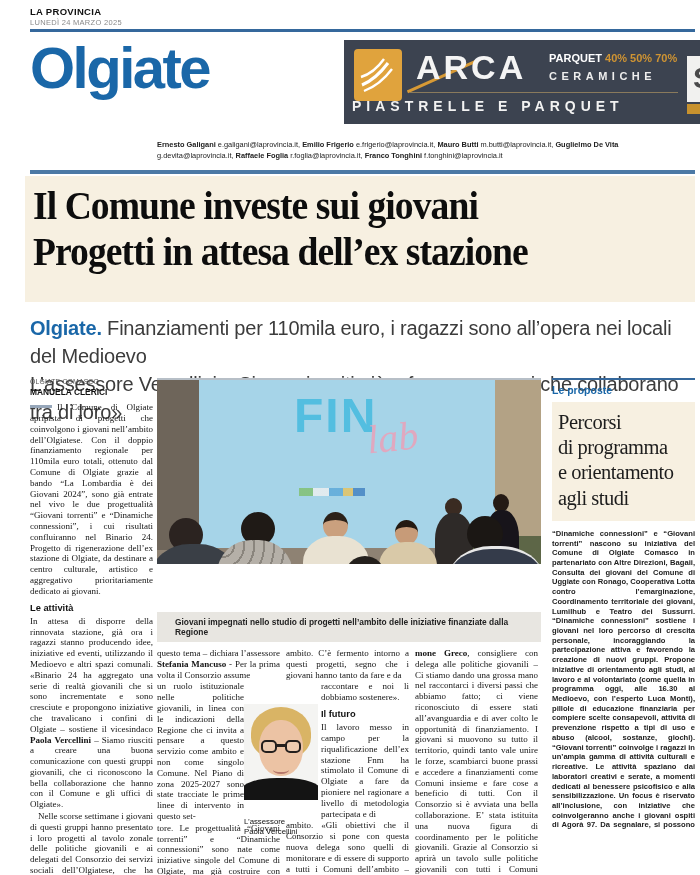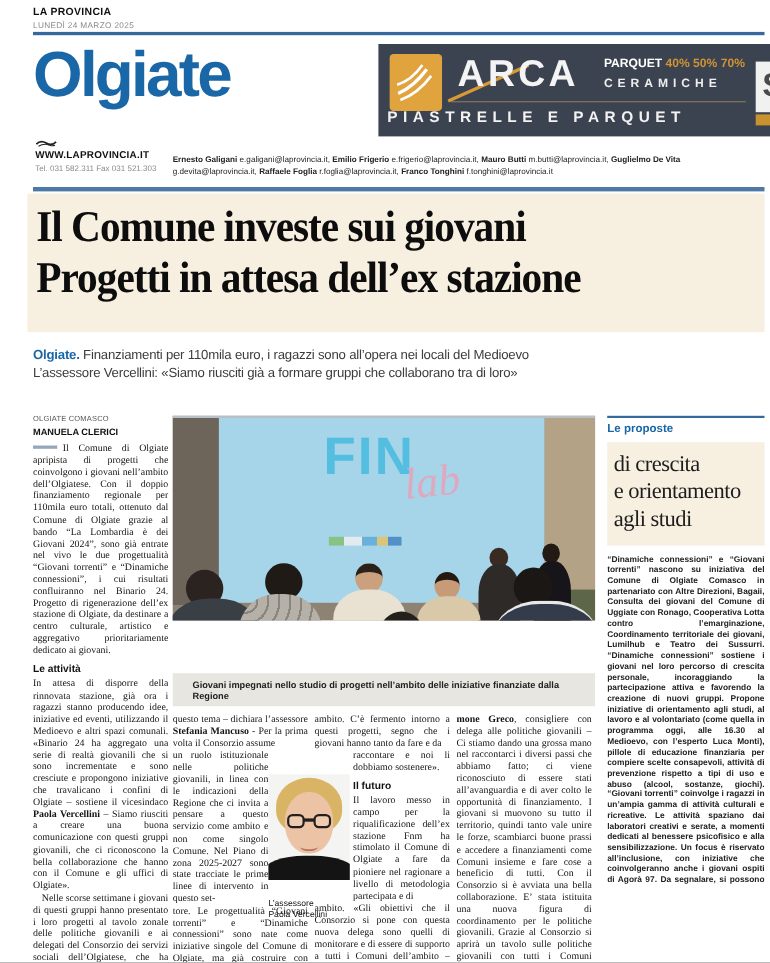--- a/index.html
+++ b/index.html
@@ -39,21 +39,21 @@
   .contributors { position:absolute; left:157px; top:139px; width:535px; font-size:7.4px; line-height:1.55; color:#222; }
   .contributors b { font-weight:bold; }
   .rule-2 { position:absolute; left:30px; top:170px; width:665px; height:4px; background:#4c79a5; }
   
   .headline-block { position:absolute; left:25px; top:176px; width:670px; height:126px; background:#f7f0e1; padding:7px 0 12px 8px; }
   .headline-line {
     font-family:"Liberation Serif", serif; font-weight:bold; font-size:40px; line-height:1.15;
     color:#0d0d0d; letter-spacing:-1px; transform:scaleX(.94); transform-origin:left;
     white-space:nowrap;
   }
-  .subhead { position:absolute; left:30px; top:314px; width:668px; font-size:12px; line-height:1.4; color:#3c3c3c; letter-spacing:-0.2px; }
+  .subhead { position:absolute; left:30px; top:314px; width:668px; font-size:20px; line-height:1.4; color:#3c3c3c; letter-spacing:-0.2px; }
   .subhead .lead { font-weight:bold; color:#1a67a8; }
   
   .col { position:absolute; top:378px; width:123px; font-family:"Liberation Serif", serif; font-size:9px; line-height:1.2; text-align:justify; color:#141414; overflow:hidden; hyphens:auto; }
   .col-1 { left:30px;  height:497px; }
   .col-low { top:648px; height:227px; }
   .col-2 { left:157px; }
   .col-3 { left:286px; }
   .col-4 { left:415px; }
   .kicker { font-family:"Liberation Sans", sans-serif; font-size:6.8px; color:#555; letter-spacing:.2px; text-align:left; }
   .byline { font-family:"Liberation Sans", sans-serif; font-size:8.4px; font-weight:bold; color:#111; text-align:left; margin:1px 0 5px; }
@@ -121,28 +121,20 @@
       <span>PARQUET</span>
       <span class="vals">40% 50% 70%</span>
     </div>
     <div class="ad-sub">CERAMICHE</div>
     <div class="ad-divider"></div>
     <div class="ad-tagline">PIASTRELLE E PARQUET</div>
     <div class="ad-sidebox">S</div>
     <div class="ad-sidebox2"></div>
   </div>
 
-  <div class="contact">
-    <svg class="wave-icon" width="20" height="8" viewBox="0 0 20 8">
-      <path d="M1 5 Q5 1 10 4 Q15 7 19 3" stroke="#222" stroke-width="1.6" fill="none"></path>
-      <path d="M3 7 Q8 4 13 6 Q16 7 18 6" stroke="#222" stroke-width="1" fill="none"></path>
-    </svg>
-    <div class="website">WWW.LAPROVINCIA.IT</div>
-    <div class="phone">Tel. 031 582.311 Fax 031 521.303</div>
-  </div>
   <div class="contributors"><b>Ernesto Galigani </b><span>e.galigani@laprovincia.it, </span><b>Emilio Frigerio </b><span>e.frigerio@laprovincia.it, </span><b>Mauro Butti </b><span>m.butti@laprovincia.it, </span><b>Guglielmo De Vita </b><span>g.devita@laprovincia.it, </span><b>Raffaele Foglia </b><span>r.foglia@laprovincia.it, </span><b>Franco Tonghini </b><span>f.tonghini@laprovincia.it</span></div>
   <div class="rule-2"></div>
 
   <div class="headline-block">
     <div class="headline-line">Il Comune investe sui giovani</div>
     <div class="headline-line">Progetti in attesa dell’ex stazione</div>
   </div>
   <div class="subhead">
     <div><span class="lead">Olgiate.</span> <span>Finanziamenti per 110mila euro, i ragazzi sono all’opera nei locali del Medioevo</span></div>
     <div>L’assessore Vercellini: «Siamo riusciti già a formare gruppi che collaborano tra di loro»</div>
@@ -220,20 +212,21 @@
   </div>
   <div class="inset-caption">
     <div>L’assessore</div>
     <div>Paola Vercellini</div>
   </div>
 
   <div class="sidebar">
     <div class="sb-rule"></div>
     <div class="sb-label">Le proposte</div>
     <div class="sb-head-block">
-      <div class="sb-head-line">di crescita</div>
+      <div class="sb-head-line">Percorsi</div>
+      <div class="sb-head-line">di programma</div>
       <div class="sb-head-line">e orientamento</div>
       <div class="sb-head-line">agli studi</div>
     </div>
     <div class="sb-body"><span>“Dinamiche connessioni” e “Giovani torrenti” nascono su iniziativa del Comune di Olgiate Comasco in partenariato con Altre Direzioni, Bagaii, Consulta dei giovani del Comune di Uggiate con Ronago, Cooperativa Lotta contro l’emarginazione, Coordinamento territoriale dei giovani, Lumilhub e Teatro dei Sussurri. “Dinamiche connessioni” sostiene i giovani nel loro percorso di crescita personale, incoraggiando la partecipazione attiva e favorendo la creazione di nuovi gruppi. Propone iniziative di orientamento agli studi, al lavoro e al volontariato (come quella in programma oggi, alle 16.30 al Medioevo, con l’esperto Luca Monti), pillole di educazione finanziaria per compiere scelte consapevoli, attività di prevenzione rispetto a tipi di uso e abuso (alcool, sostanze, giochi). “Giovani torrenti” coinvolge i ragazzi in un’ampia gamma di attività culturali e ricreative. Le attività spaziano dai laboratori creativi e serate, a momenti dedicati al benessere psicofisico e alla sensibilizzazione. Un focus è riservato all’inclusione, con iniziative che coinvolgeranno anche i giovani ospiti di Agorà 97. Da segnalare, si possono seguire i due progetti sulla pagina Instagram “Giovani connessioni”.</span> </div>
   </div>
 
 </div>
 
 </body></html>

